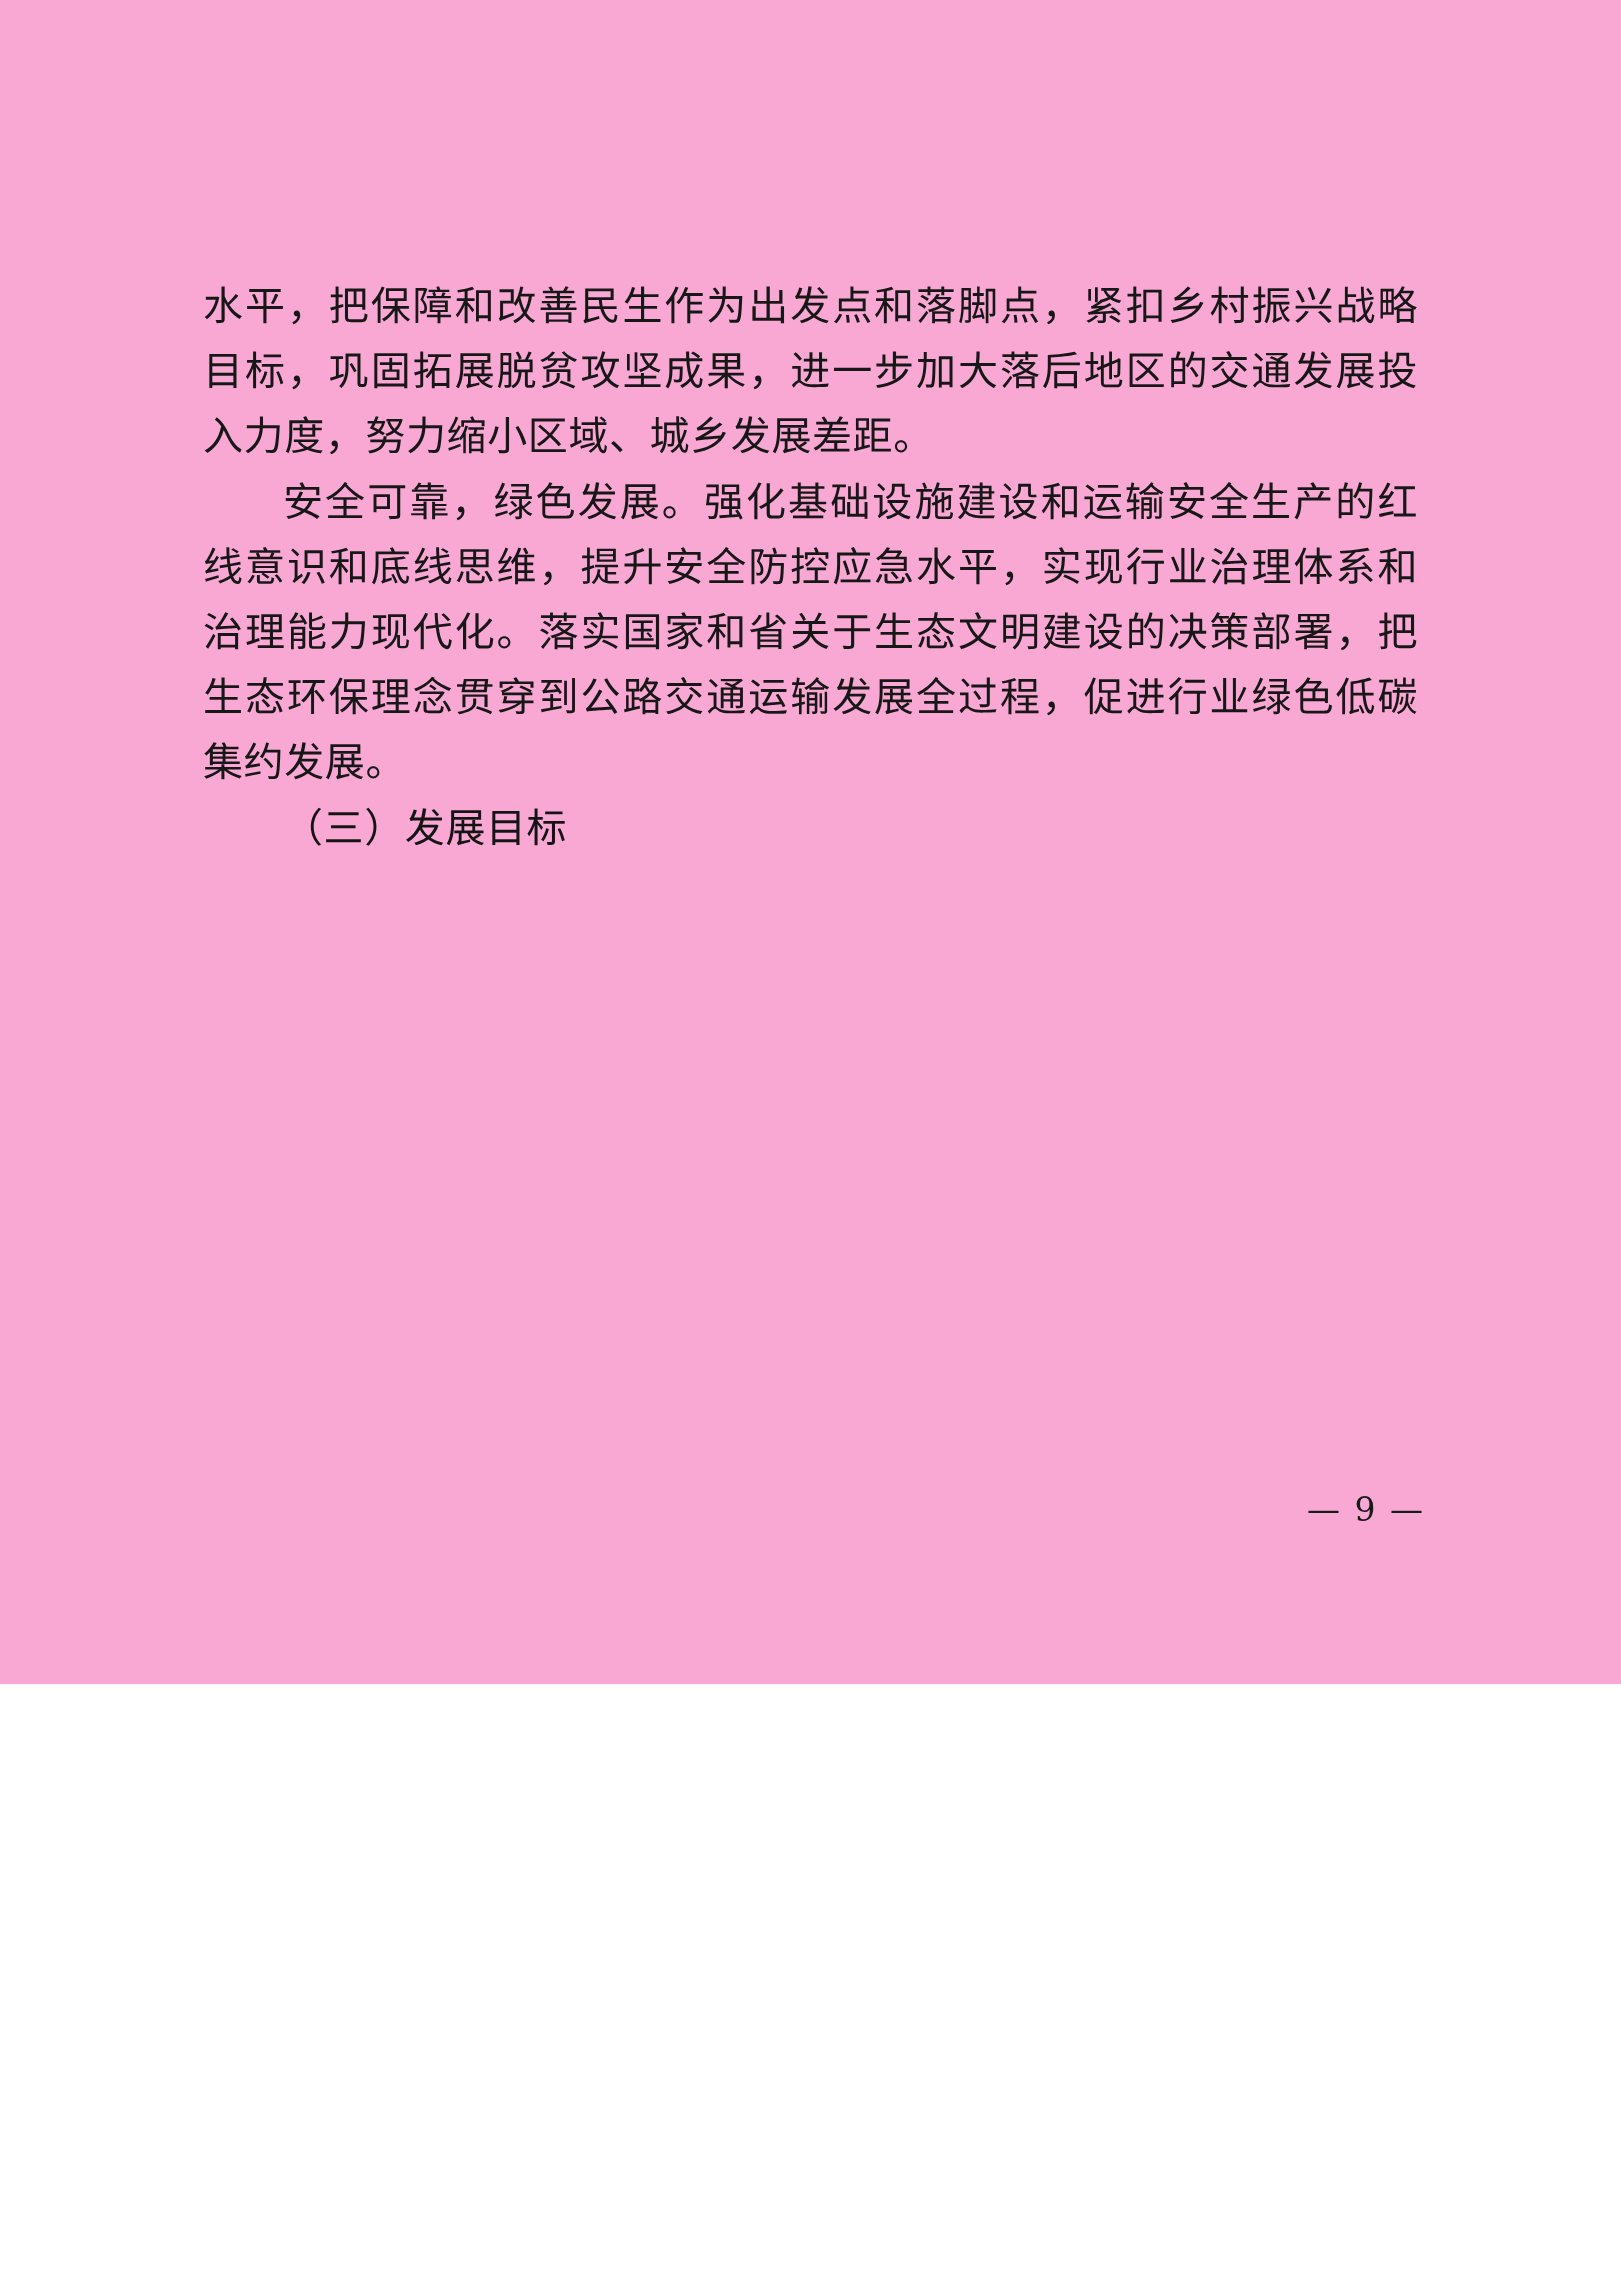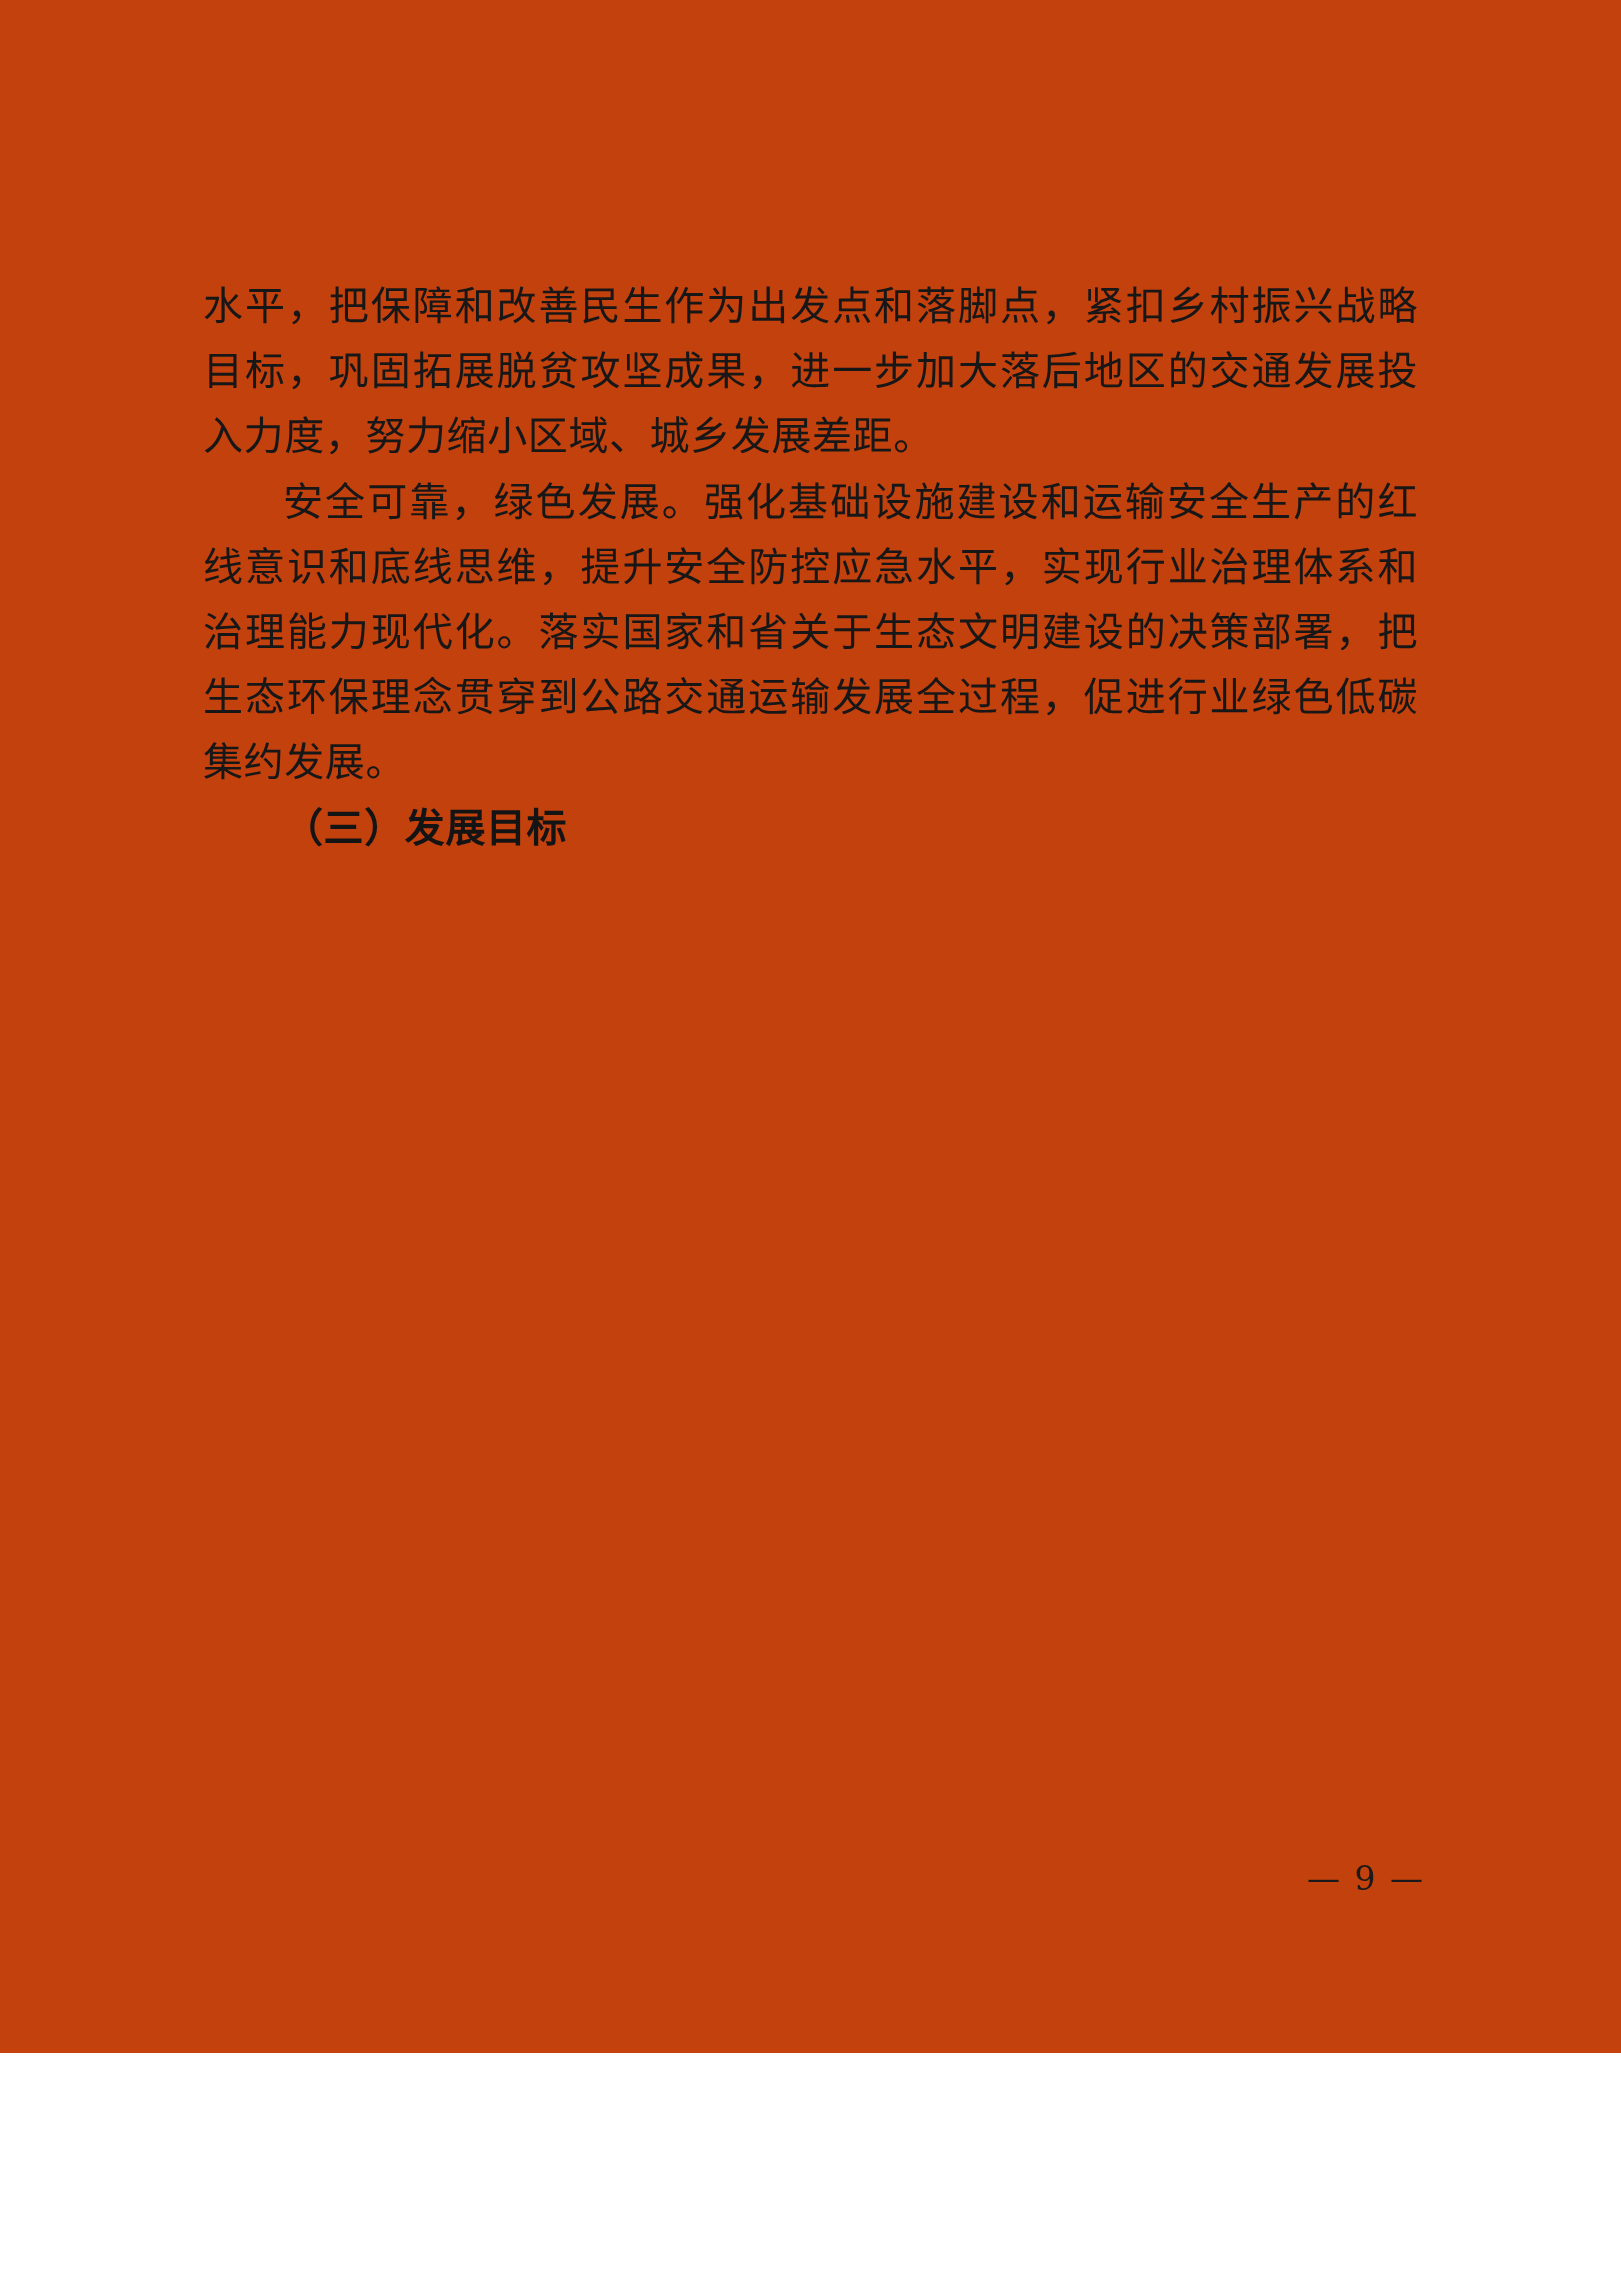--- a/index.html
+++ b/index.html
@@ -13,22 +13,22 @@
     height: 2293px;
     position: relative;
     font-family: "DejaVu Serif", "Liberation Serif", serif;
     color: #1a1a1a;
     overflow: hidden;
   }
   .page {
     position: absolute;
     left: 0; top: 0;
     width: 1621px;
-    height: 2053px;
-    background: #c2410c;
+    height: 1684px;
+    background: #f9a8d4;
   }
   .content {
     position: absolute;
     left: 203px;
     top: 274px;
     width: 1215px;
   }
   .para {
     font-size: 40px;
     line-height: 1.62;
@@ -40,21 +40,21 @@
   }
   .para.indent {
     text-indent: 2em;
   }
   .heading {
     font-size: 40px;
     line-height: 1.62;
     margin: 0 0 2px 0;
     text-indent: 2em;
     letter-spacing: 0.6px;
-    font-weight: 700;
+    font-weight: 400;
     color: #141414;
   }
   .pagenum {
     position: absolute;
     right: 196px;
     bottom: 155px;
     font-size: 33px;
     letter-spacing: 2px;
     color: #1a1a1a;
     font-family: "DejaVu Serif", "Liberation Serif", serif;

